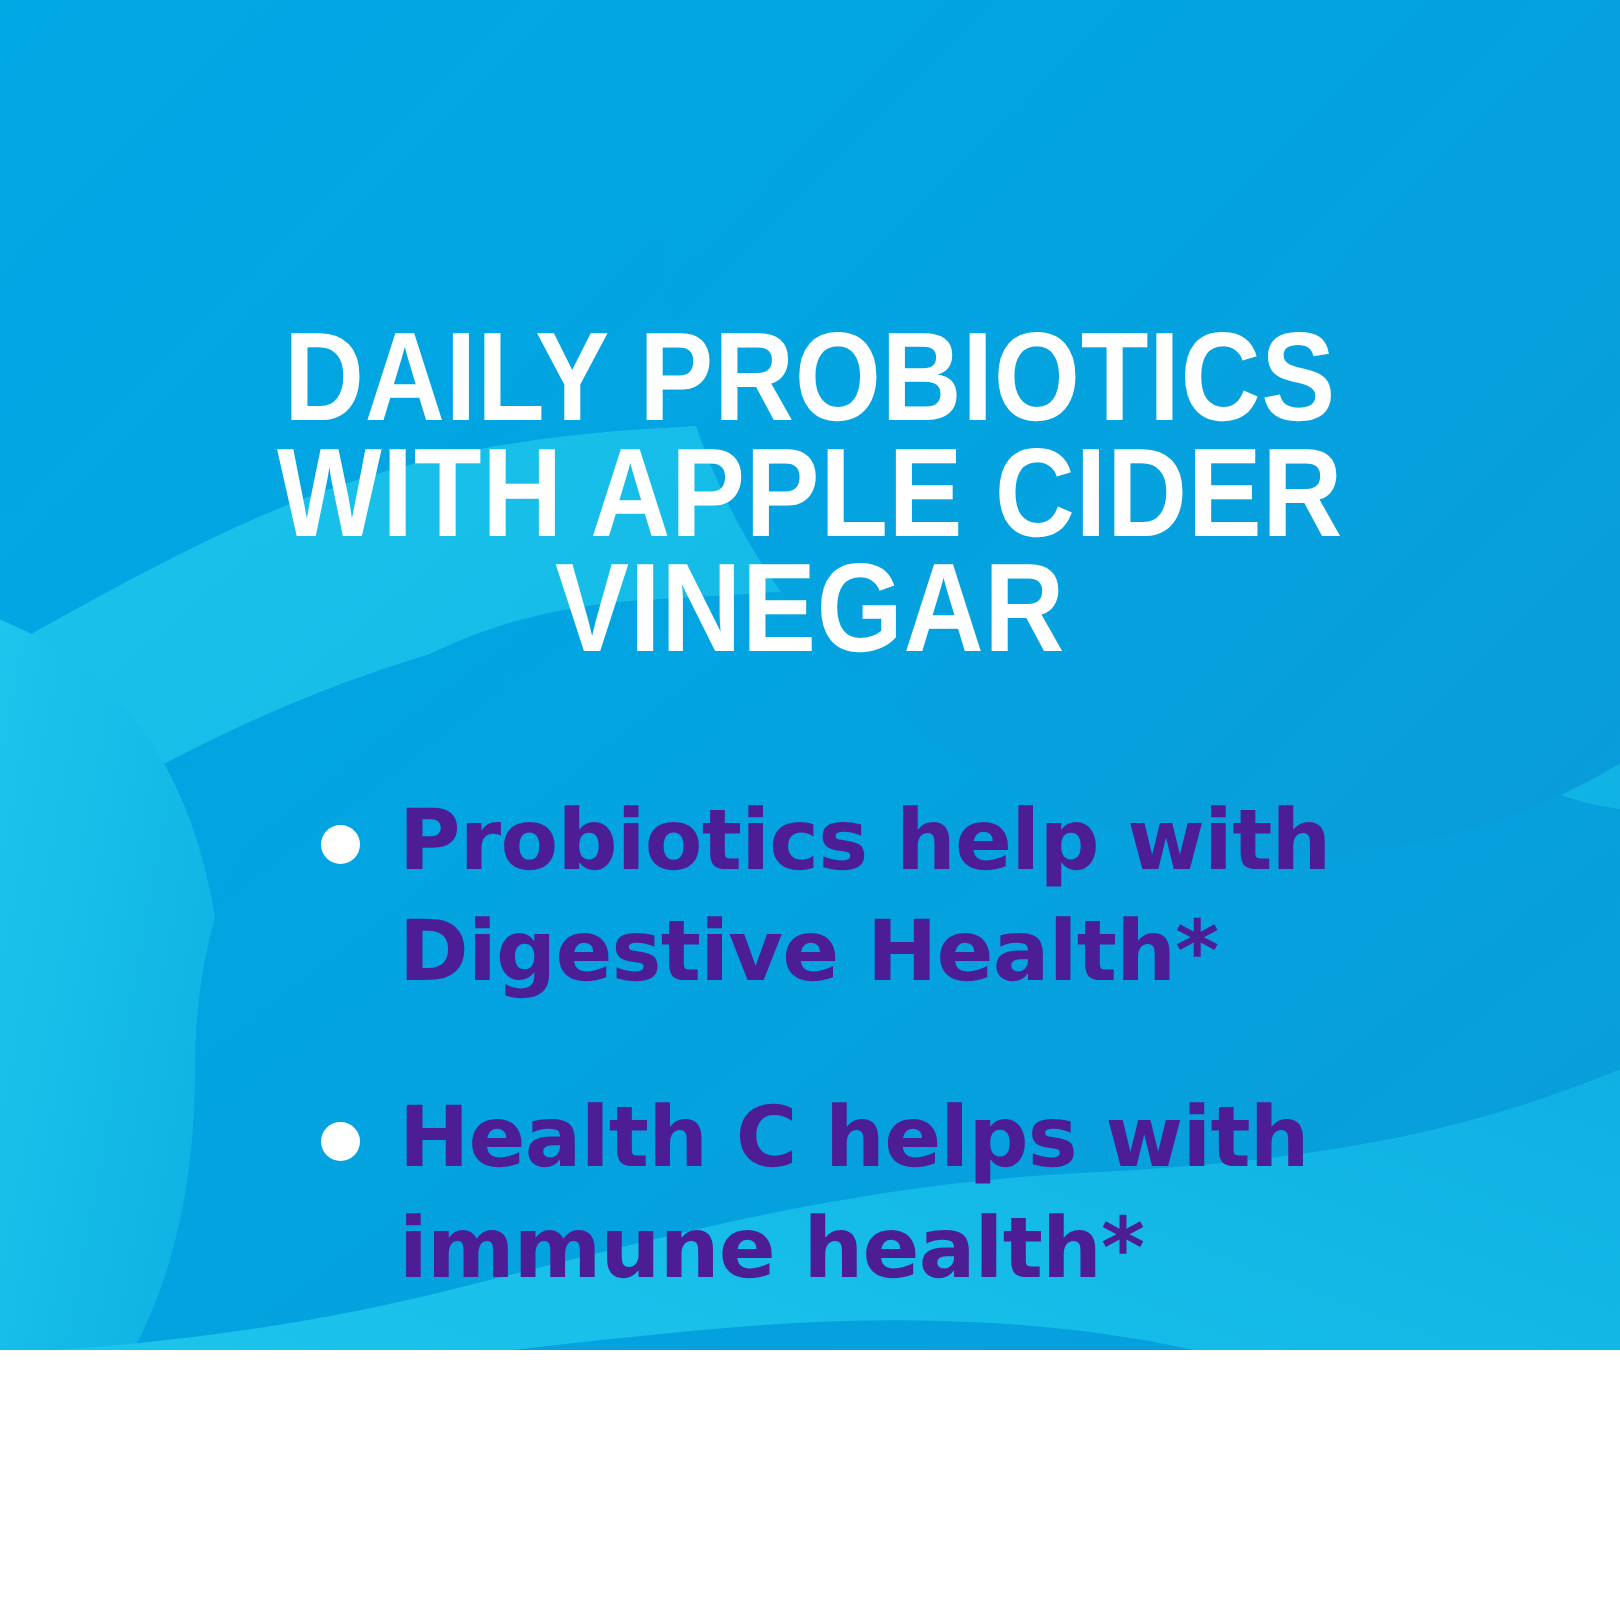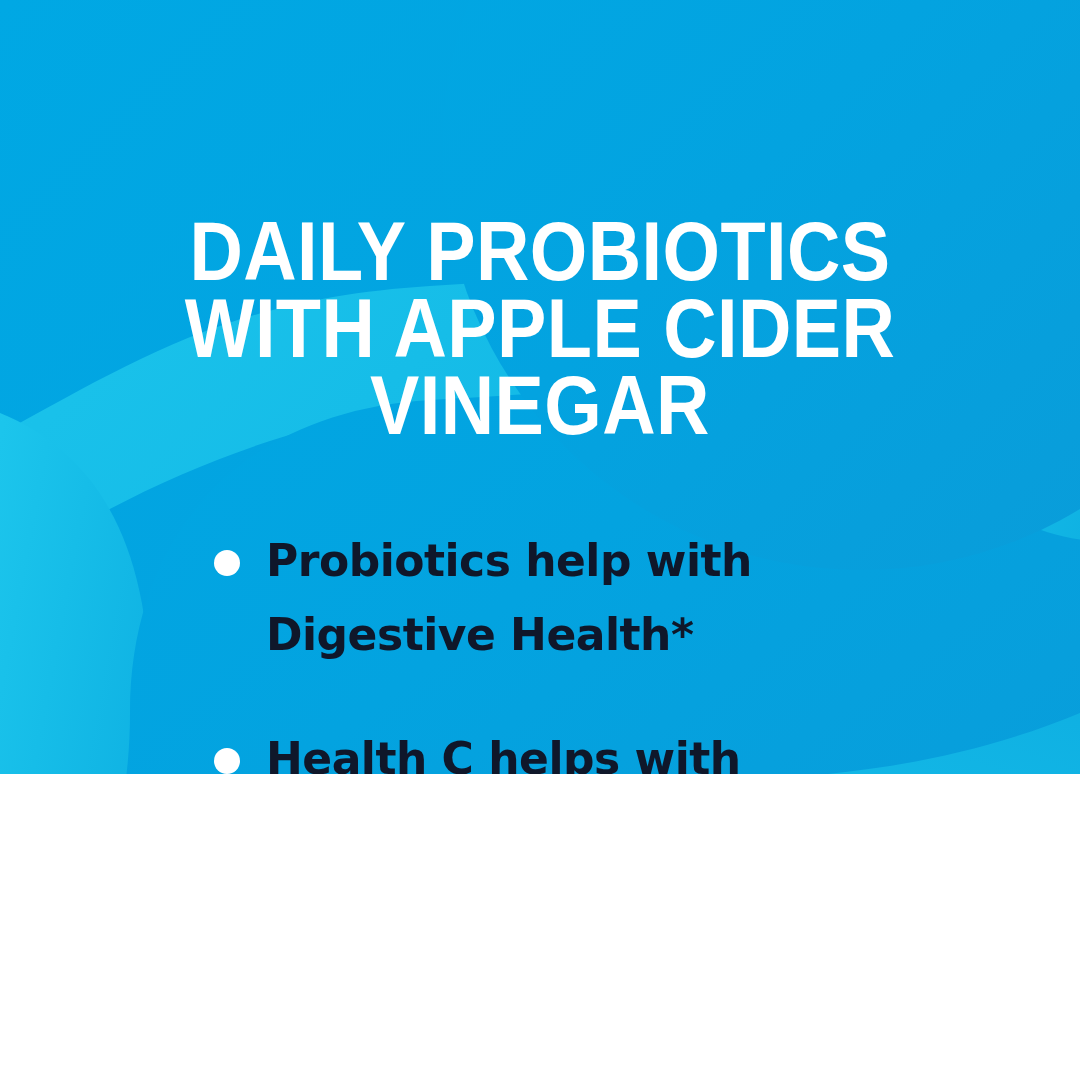--- a/index.html
+++ b/index.html
@@ -3,21 +3,21 @@
 <meta charset="utf-8">
 <style>
   html, body {
     margin: 0;
     padding: 0;
     background: #ffffff;
   }
   #canvas {
     position: relative;
     width: 1080px;
-    height: 774px;
+    height: 900px;
     overflow: hidden;
     background: #03A3E0;
     font-family: "Liberation Sans", sans-serif;
     -webkit-font-smoothing: antialiased;
   }
 
   
   #bg {
     position: absolute;
     inset: 0;
@@ -68,24 +68,24 @@
   .dot {
     flex: 0 0 auto;
     width: 26px;
     height: 26px;
     border-radius: 50%;
     background: #ffffff;
     margin-top: 26px;
     margin-right: 26px;
   }
   .bullet-text {
-    color: #0f172a;
+    color: #4c1d95;
     font-family: "DejaVu Sans", "Liberation Sans", sans-serif;
     font-weight: 700;
-    font-size: 44px;
+    font-size: 56px;
     line-height: 74px;
     letter-spacing: -0.5px;
     max-width: 640px;
   }
 
   
   .disclaimer {
     position: absolute;
     left: 0;
     top: 1038px;

